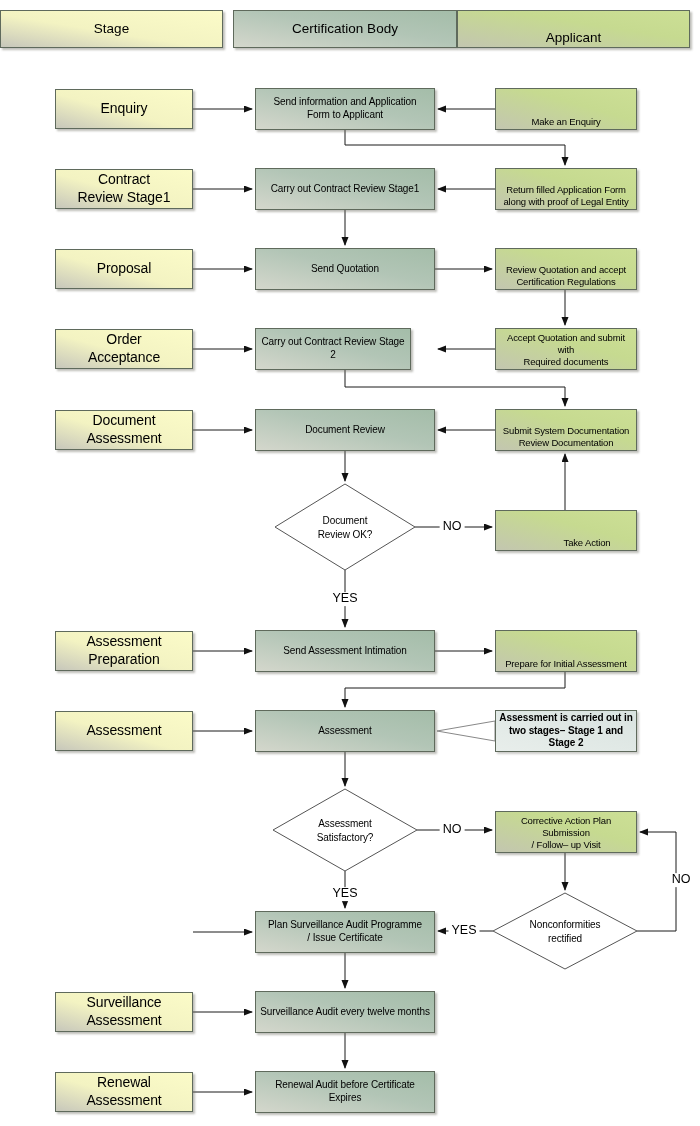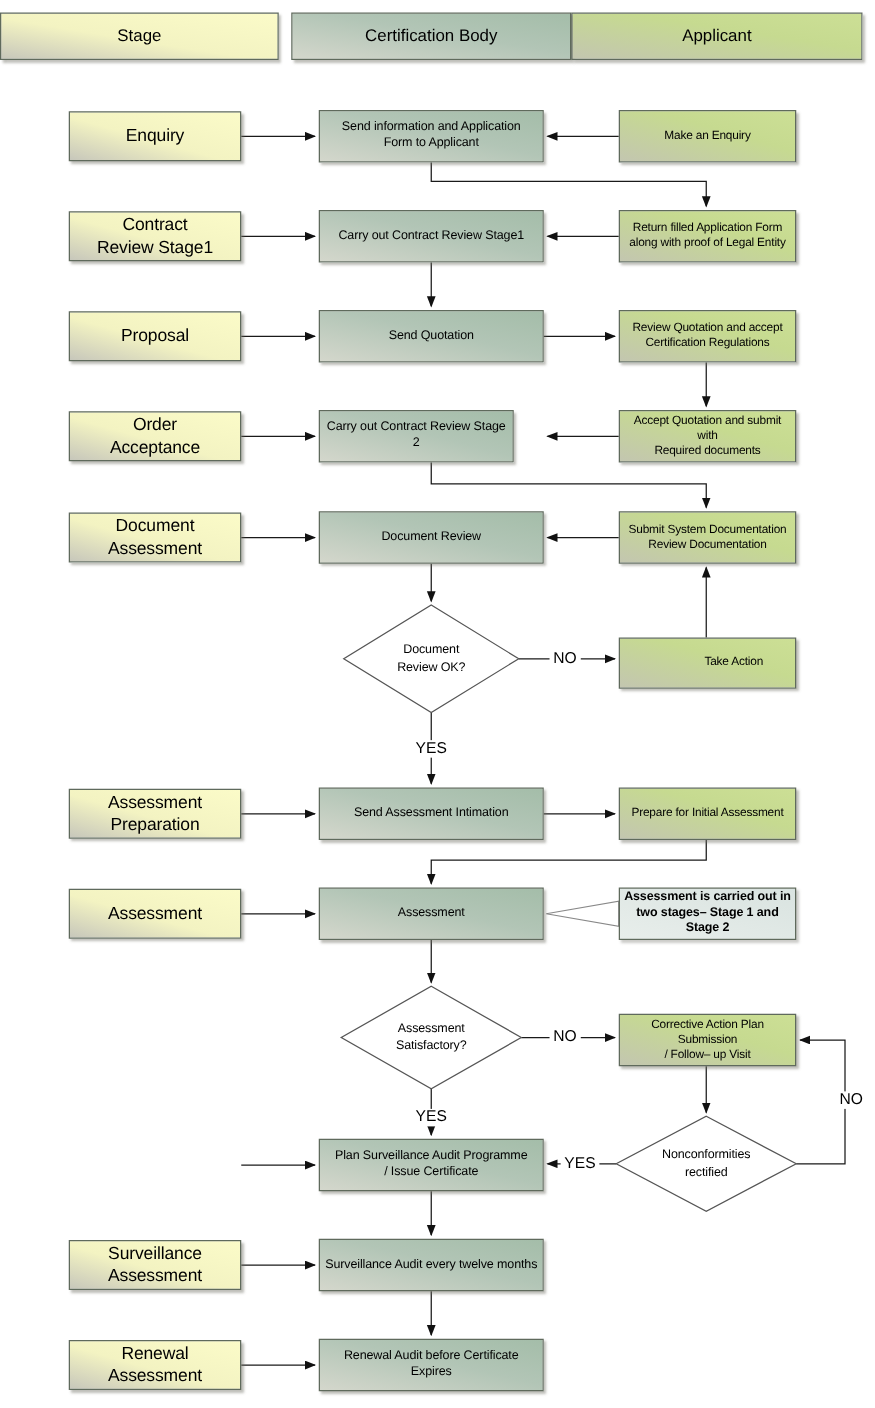--- a/index.html
+++ b/index.html
@@ -5,21 +5,21 @@
   html,body{margin:0;padding:0;background:#fff;}
   .canvas{position:relative;width:700px;height:1126px;background:#fff;overflow:hidden;
           font-family:"Liberation Sans",sans-serif;color:#000;}
   .wires{position:absolute;left:0;top:0;width:700px;height:1126px;}
   .box{position:absolute;display:flex;align-items:center;justify-content:center;text-align:center;
        border:1px solid #5f6a5c;box-sizing:border-box;white-space:pre-line;
        box-shadow:2px 2px 2px rgba(110,110,100,.45);padding:1px 2px;
        font-size:10px;line-height:1.28;letter-spacing:-0.1px;}
   .stage{background:linear-gradient(to top right,#c7c7bb 0%,#f3f3c2 45%,#fbfbc8 100%);font-size:14px;}
   .bodyc{background:linear-gradient(to top right,#d4d7cc 0%,#b2c5b6 55%,#a4bda9 100%);}
-  .appl{background:linear-gradient(to top right,#c3c6b0 0%,#c6da90 60%,#ccdf95 100%);font-size:9.5px;letter-spacing:-0.15px;}
+  .appl{background:linear-gradient(to top right,#c3c6b0 0%,#c6da90 60%,#ccdf95 100%);font-size:9.5px;letter-spacing:-0.15px;align-items:flex-end;}
   .callout{background:linear-gradient(to top right,#e8eeeb 0%,#d9e3e0 100%);box-shadow:2px 2px 2px rgba(110,110,100,.35);}
   .hdr{font-size:13.5px;letter-spacing:0;}
   .elabel{position:absolute;transform:translate(-50%,-50%);font-size:12.5px;background:#fff;
           padding:0 3px;line-height:1.1;}
   .dtext{position:absolute;transform:translate(-50%,-50%);text-align:center;font-size:10px;
          line-height:1.35;white-space:pre-line;letter-spacing:-0.1px;}
 </style>
 </head>
 <body>
 

